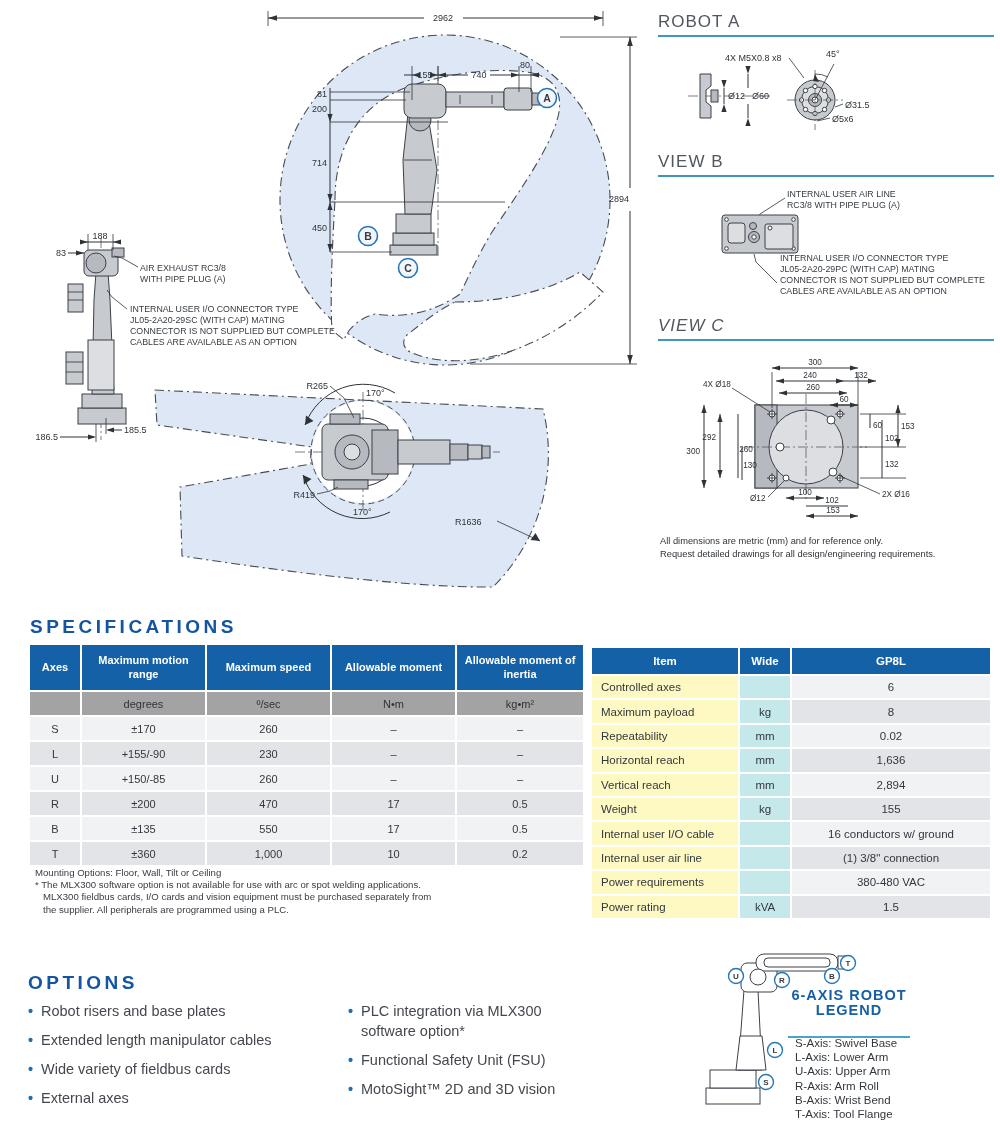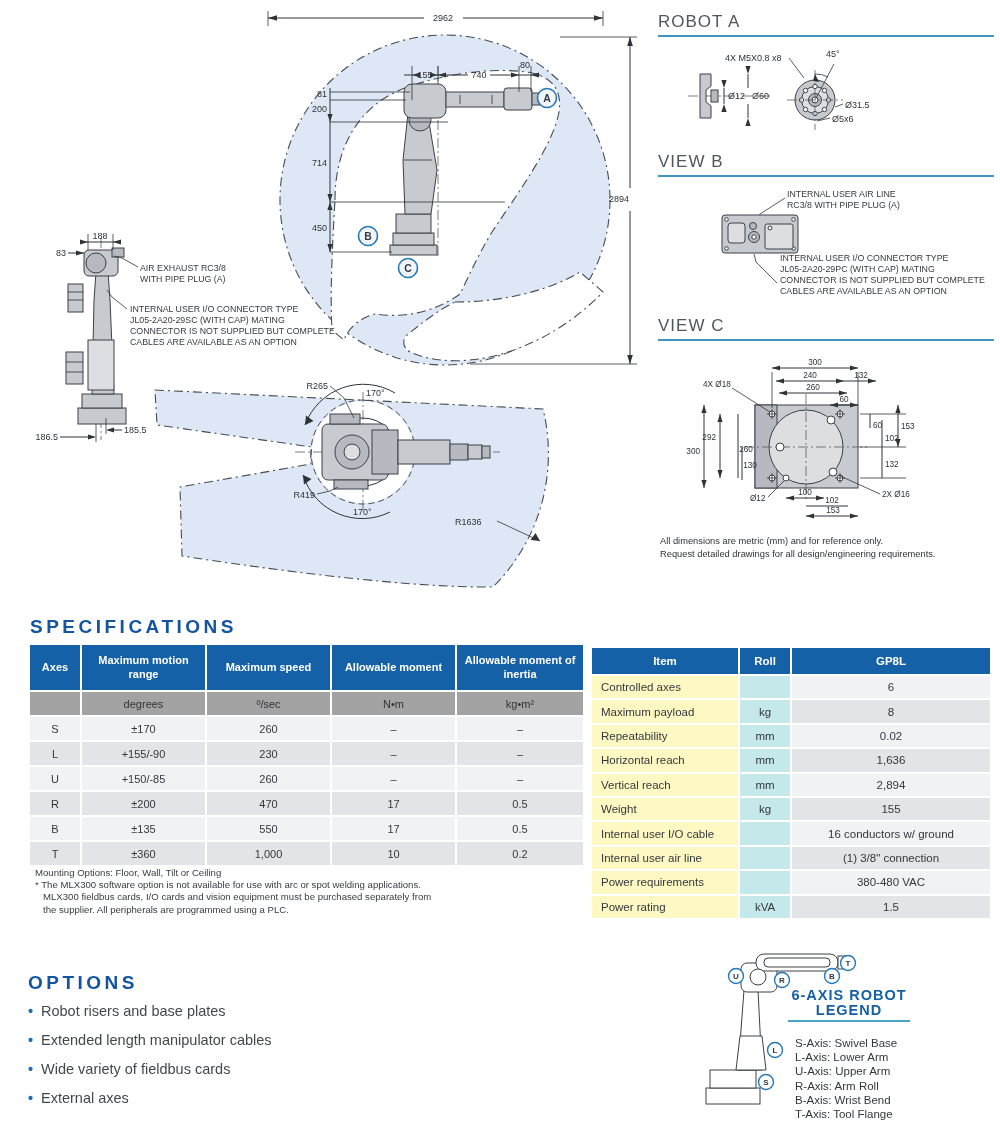--- a/index.html
+++ b/index.html
@@ -51,21 +51,21 @@
   .fnote{position:absolute;left:35px;top:867px;font-size:9.6px;line-height:12.2px;color:#383c42;}
   .fnote .ind{padding-left:8px;}
   
   .opt-col{position:absolute;font-size:14.5px;color:#44484e;}
   .opt{position:relative;padding-left:13px;margin-bottom:9px;line-height:20px;}
   .opt::before{content:"\2022";position:absolute;left:0;top:0;color:#1a6fb5;font-weight:bold;}
   .c1 .opt{margin-bottom:9px;}
   
   .lg-title{position:absolute;left:788px;top:988px;width:122px;text-align:center;
             font-size:14.5px;font-weight:bold;color:#1560a5;letter-spacing:1px;line-height:15px;
-            padding-bottom:2px;border-bottom:2px solid #49a5c8;}
+            padding-bottom:18px;border-bottom:2px solid #49a5c8;}
   .lg-items{position:absolute;left:795px;top:1036px;font-size:11.5px;line-height:14.2px;color:#33383e;}
 </style>
 </head>
 <body>
 
 <div class="page">
 
   <svg style="left:0;top:0;" width="660" height="612" viewBox="0 0 660 612">
 
     <g>
@@ -303,21 +303,21 @@
     <circle class="wt" cx="96" cy="53" r="2.2"></circle>
     <rect class="rob3" x="107" y="40" width="28" height="25" rx="2"></rect>
     <circle class="wt" cx="112" cy="44" r="2"></circle>
     <polyline class="xl" points="119,99 98,78 96,70"></polyline>
     <text class="co" x="122" y="77">INTERNAL USER I/O CONNECTOR TYPE</text>
     <text class="co" x="122" y="88">JL05-2A20-29PC (WITH CAP) MATING</text>
     <text class="co" x="122" y="99">CONNECTOR IS NOT SUPPLIED BUT COMPLETE</text>
     <text class="co" x="122" y="110">CABLES ARE AVAILABLE AS AN OPTION</text>
   </svg>
 
-  <div class="vblock" style="top:316px;">
+  <div class="vblock" style="top:316px;font-style:italic;">
     <div class="vtitle">VIEW C</div>
     <div class="vrule"></div>
   </div>
   <svg style="left:658px;top:348px;" width="336" height="184" viewBox="0 0 336 184">
     <rect class="rob" x="97" y="57" width="103" height="83"></rect>
     <rect class="rob2" x="97" y="57" width="22" height="83"></rect>
     <circle class="rob3" cx="148" cy="99" r="37"></circle>
     <line class="cl" x1="148" y1="46" x2="148" y2="152"></line>
     <line class="cl" x1="86" y1="99" x2="212" y2="99"></line>
     <g>
@@ -451,21 +451,21 @@
     <div class="a">0.5</div>
     <div class="b">T</div>
     <div class="b">±360</div>
     <div class="b">1,000</div>
     <div class="b">10</div>
     <div class="b">0.2</div>
   </div>
 
   <div class="t2">
     <div class="h">Item</div>
-    <div class="h">Roll</div>
+    <div class="h">Wide</div>
     <div class="h">GP8L</div>
     <div class="it">Controlled axes</div>
     <div class="un"></div>
     <div class="a">6</div>
     <div class="it">Maximum payload</div>
     <div class="un">kg</div>
     <div class="b">8</div>
     <div class="it">Repeatability</div>
     <div class="un">mm</div>
     <div class="a">0.02</div>
@@ -499,20 +499,25 @@
     <div class="ind">the supplier. All peripherals are programmed using a PLC.</div>
   </div>
 
   <div class="bighead" style="left:28px;top:972px;">OPTIONS</div>
   <div class="opt-col c1" style="left:28px;top:1001px;width:300px;">
     <div class="opt">Robot risers and base plates</div>
     <div class="opt">Extended length manipulator cables</div>
     <div class="opt">Wide variety of fieldbus cards</div>
     <div class="opt">External axes</div>
   </div>
+  <div class="opt-col" style="left:348px;top:1001px;width:245px;">
+    <div class="opt">PLC integration via MLX300 software option*</div>
+    <div class="opt">Functional Safety Unit (FSU)</div>
+    <div class="opt">MotoSight™ 2D and 3D vision</div>
+  </div>
 
   <svg style="left:678px;top:940px;" width="200" height="186" viewBox="0 0 200 186">
     <rect class="wt" x="28" y="148" width="54" height="16"></rect>
     <rect class="wt" x="32" y="130" width="46" height="18"></rect>
     <path class="wt" d="M60,130 L84,130 L80,50 L66,50 Z"></path>
     <path class="wt" d="M58,130 L88,130 L84,96 L62,96 Z"></path>
     <rect class="wt" x="63" y="23" width="36" height="29" rx="6"></rect>
     <rect class="wt" x="78" y="14" width="82" height="17" rx="8"></rect>
     <rect class="wt" x="86" y="18" width="66" height="9" rx="4"></rect>
     <rect class="wt" x="160" y="16" width="8" height="13"></rect>

